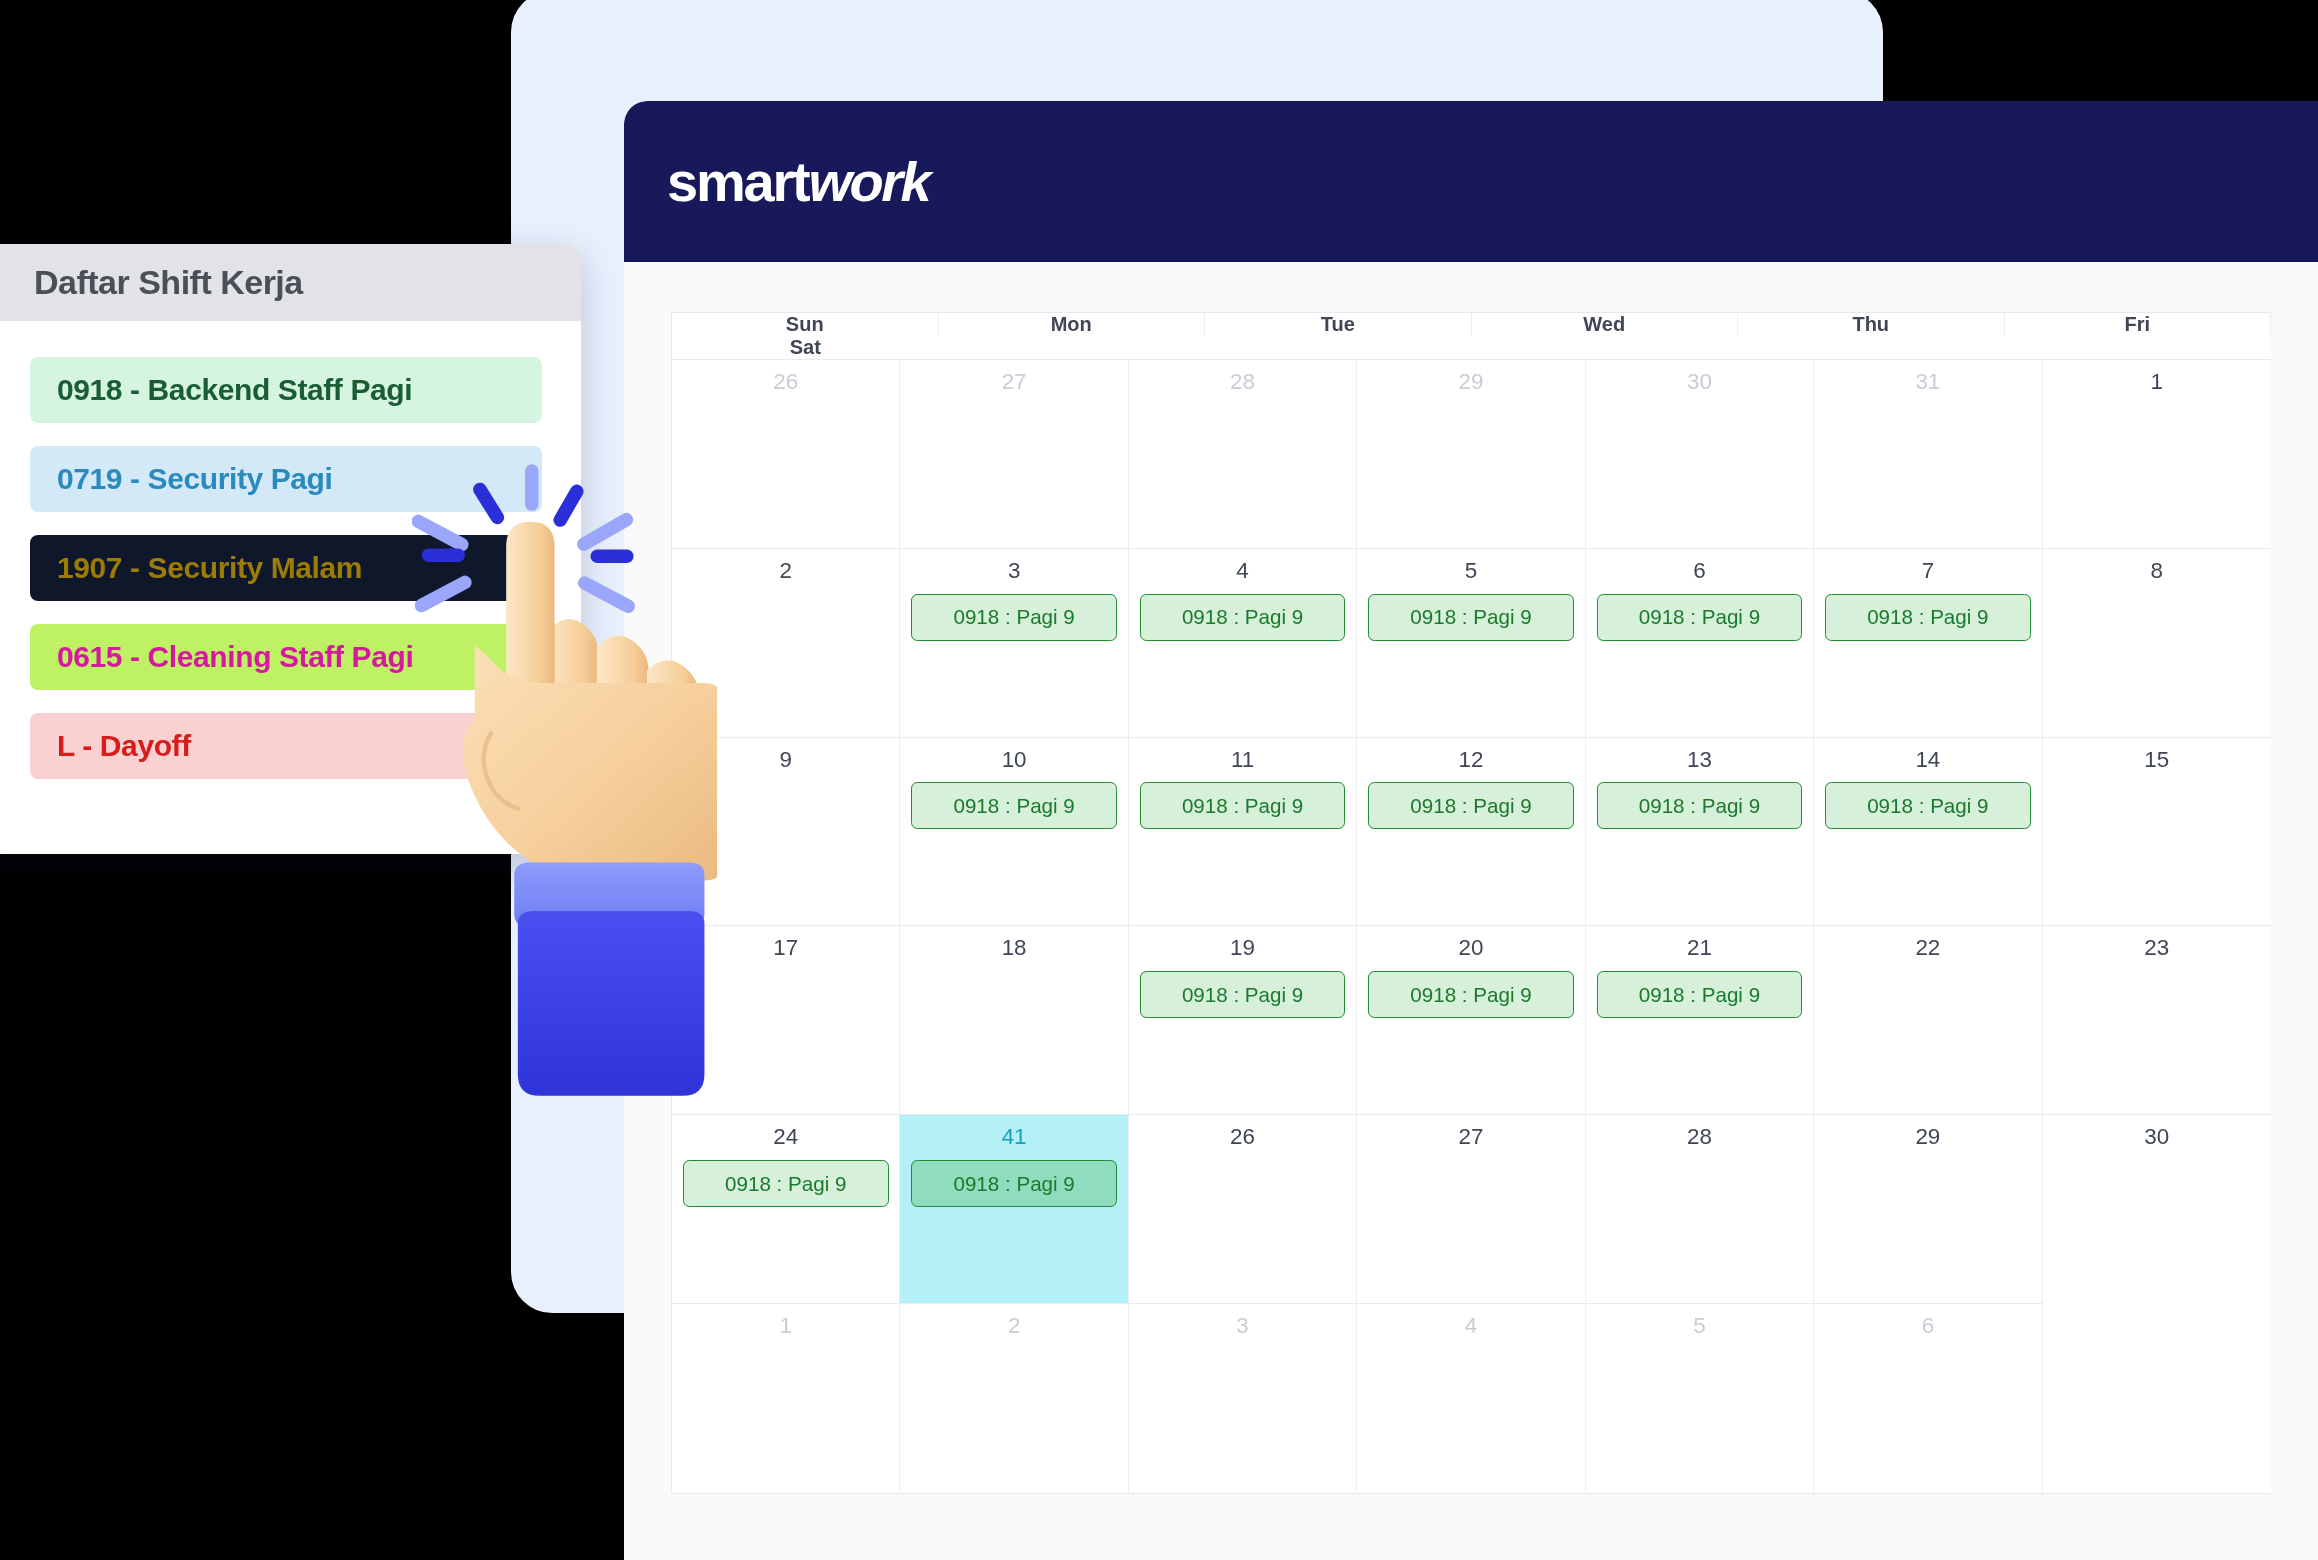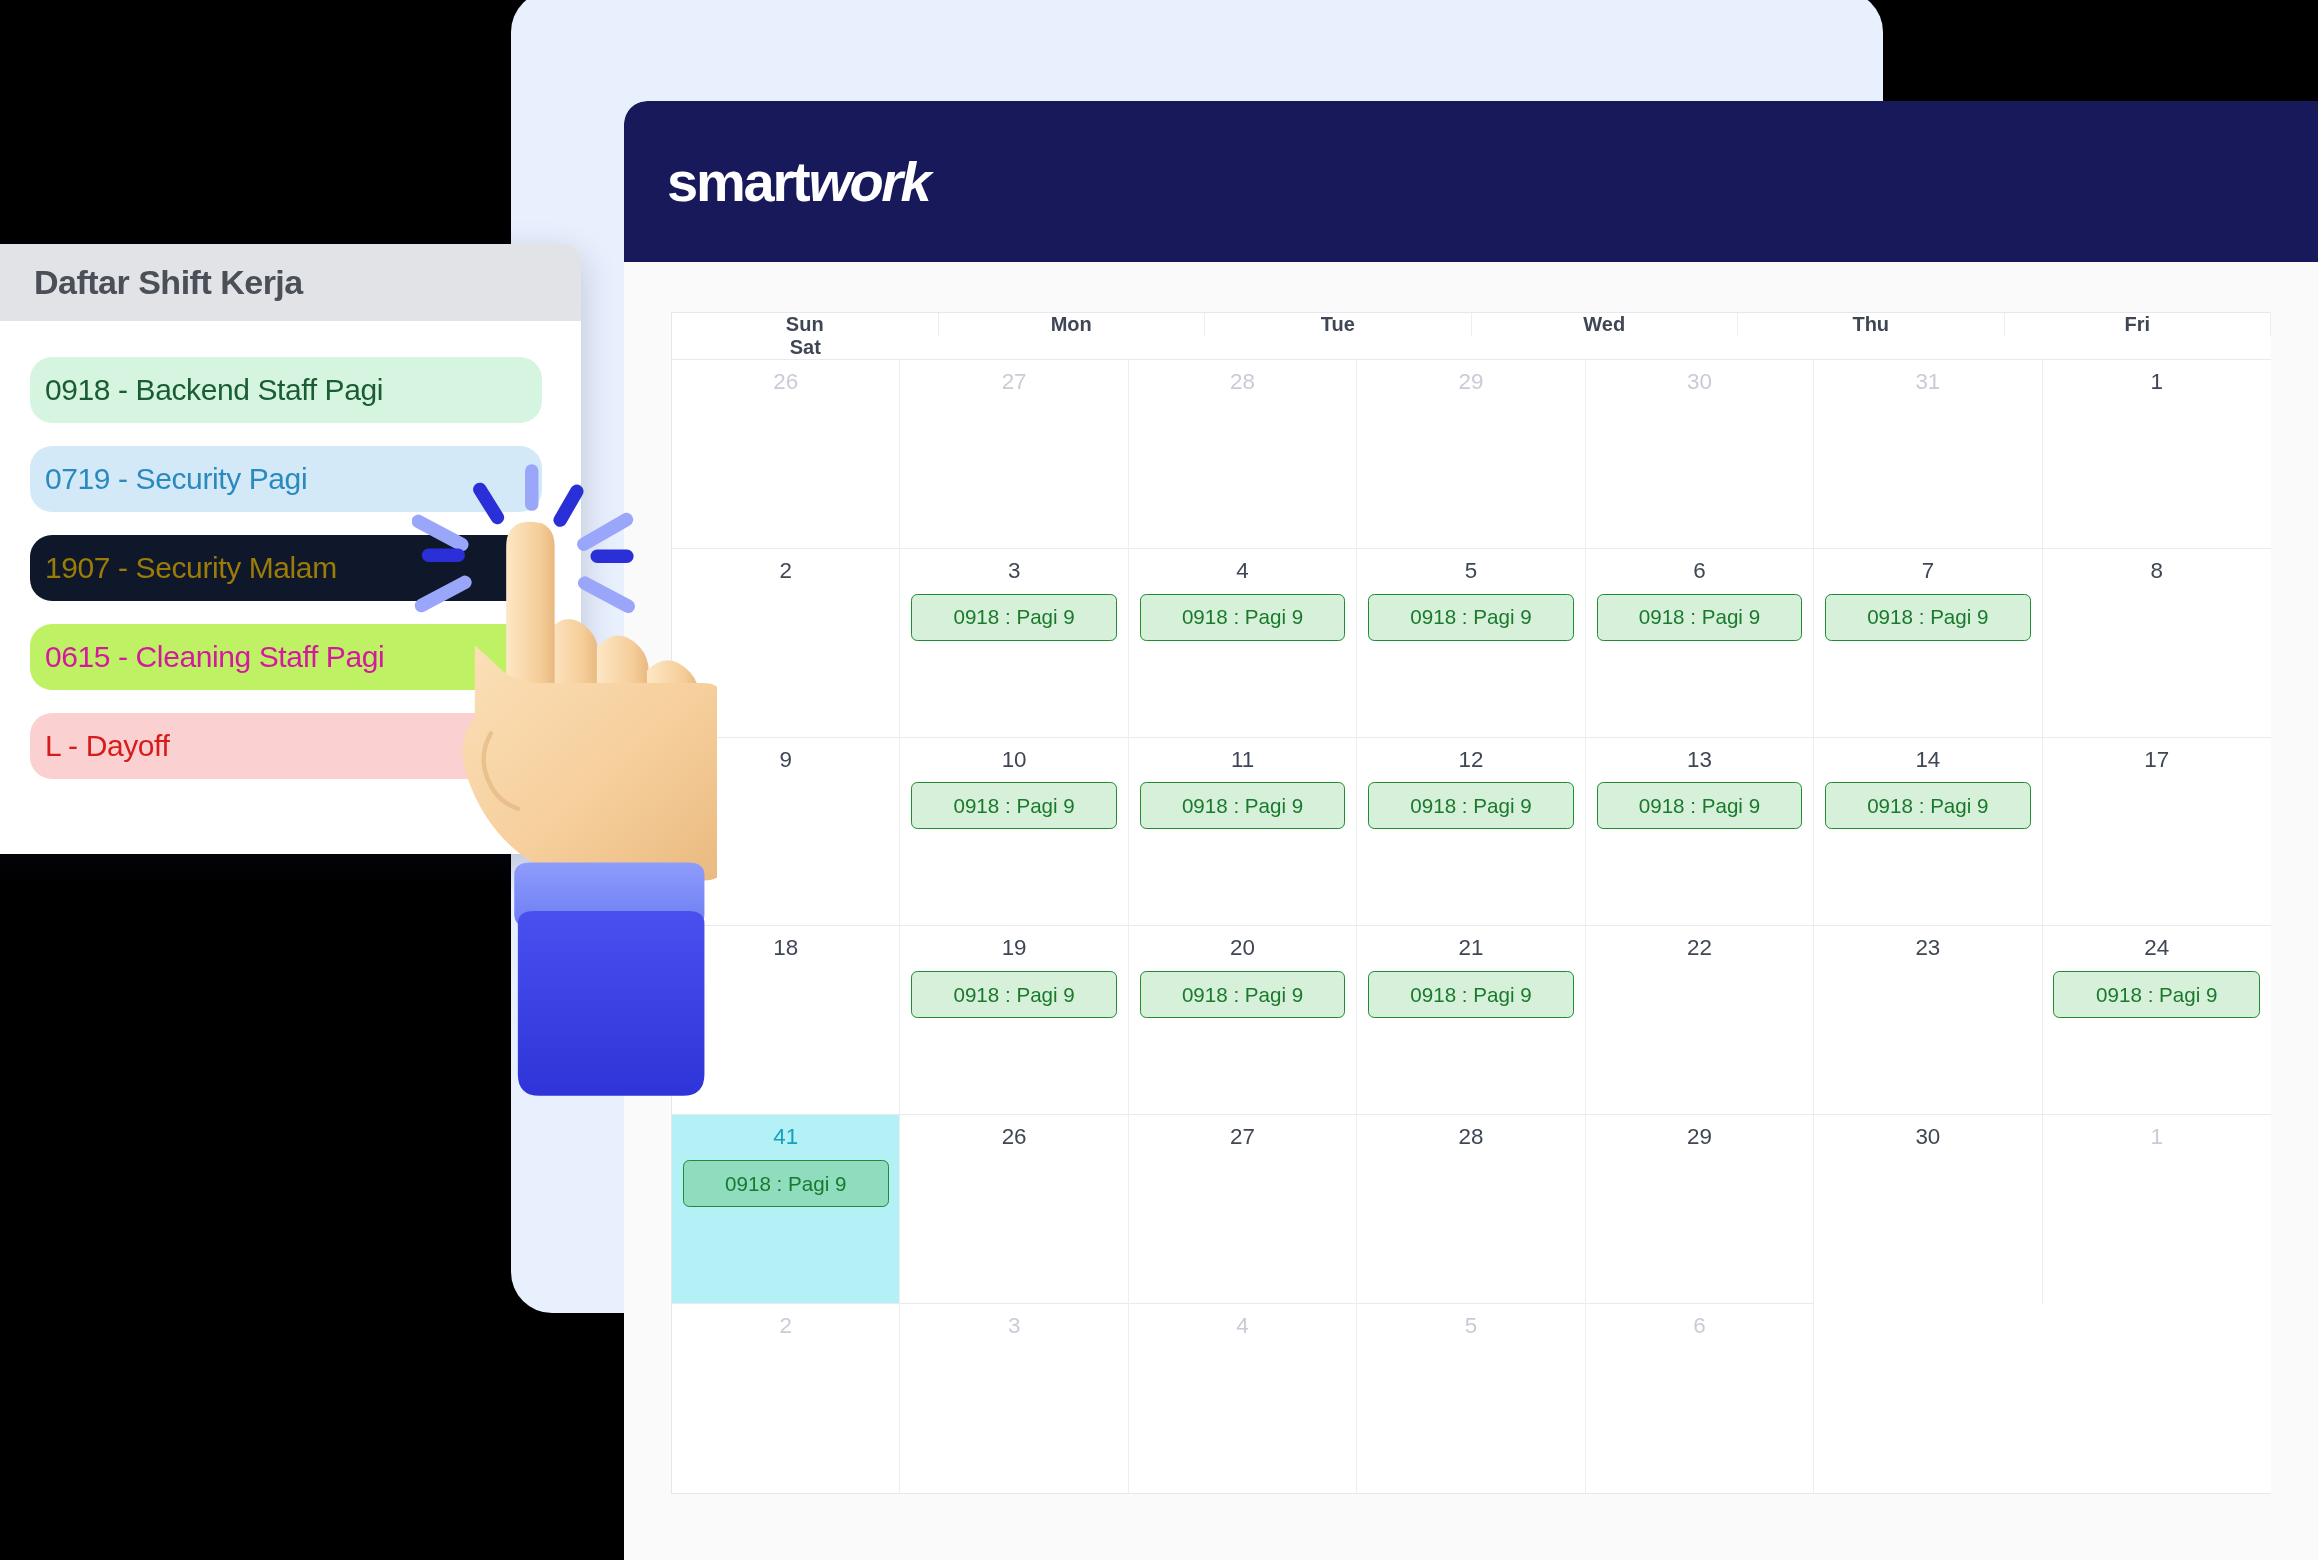--- a/index.html
+++ b/index.html
@@ -142,25 +142,25 @@
     font-size: 34px;
     font-weight: 700;
     color: #4a4f58;
     letter-spacing: -0.5px;
   }
   .shift-list { padding: 36px 39px 0 66px; }
   .shift-item {
     height: 66px;
     display: flex;
     align-items: center;
-    padding-left: 15px;
-    border-radius: 22px;
+    padding-left: 27px;
+    border-radius: 8px;
     margin-bottom: 23px;
     font-size: 30px;
-    font-weight: 400;
+    font-weight: 700;
     letter-spacing: -0.4px;
     white-space: nowrap;
   }
 
   
   .hand-graphic {
     position: absolute;
     left: 412px; top: 448px;
     width: 305px; height: 655px;
     pointer-events: none;
@@ -252,20 +252,23 @@
             <span class="daynum">12</span>
             <div class="event-chip">0918 : Pagi 9</div>
           </div>
           <div class="cell">
             <span class="daynum">13</span>
             <div class="event-chip">0918 : Pagi 9</div>
           </div>
           <div class="cell">
             <span class="daynum">14</span>
             <div class="event-chip">0918 : Pagi 9</div>
+          </div>
+          <div class="cell">
+            <span class="daynum">15</span>
           </div>
           <div class="cell">
             <span class="daynum">17</span>
           </div>
           <div class="cell">
             <span class="daynum">18</span>
           </div>
           <div class="cell">
             <span class="daynum">19</span>
             <div class="event-chip">0918 : Pagi 9</div>

